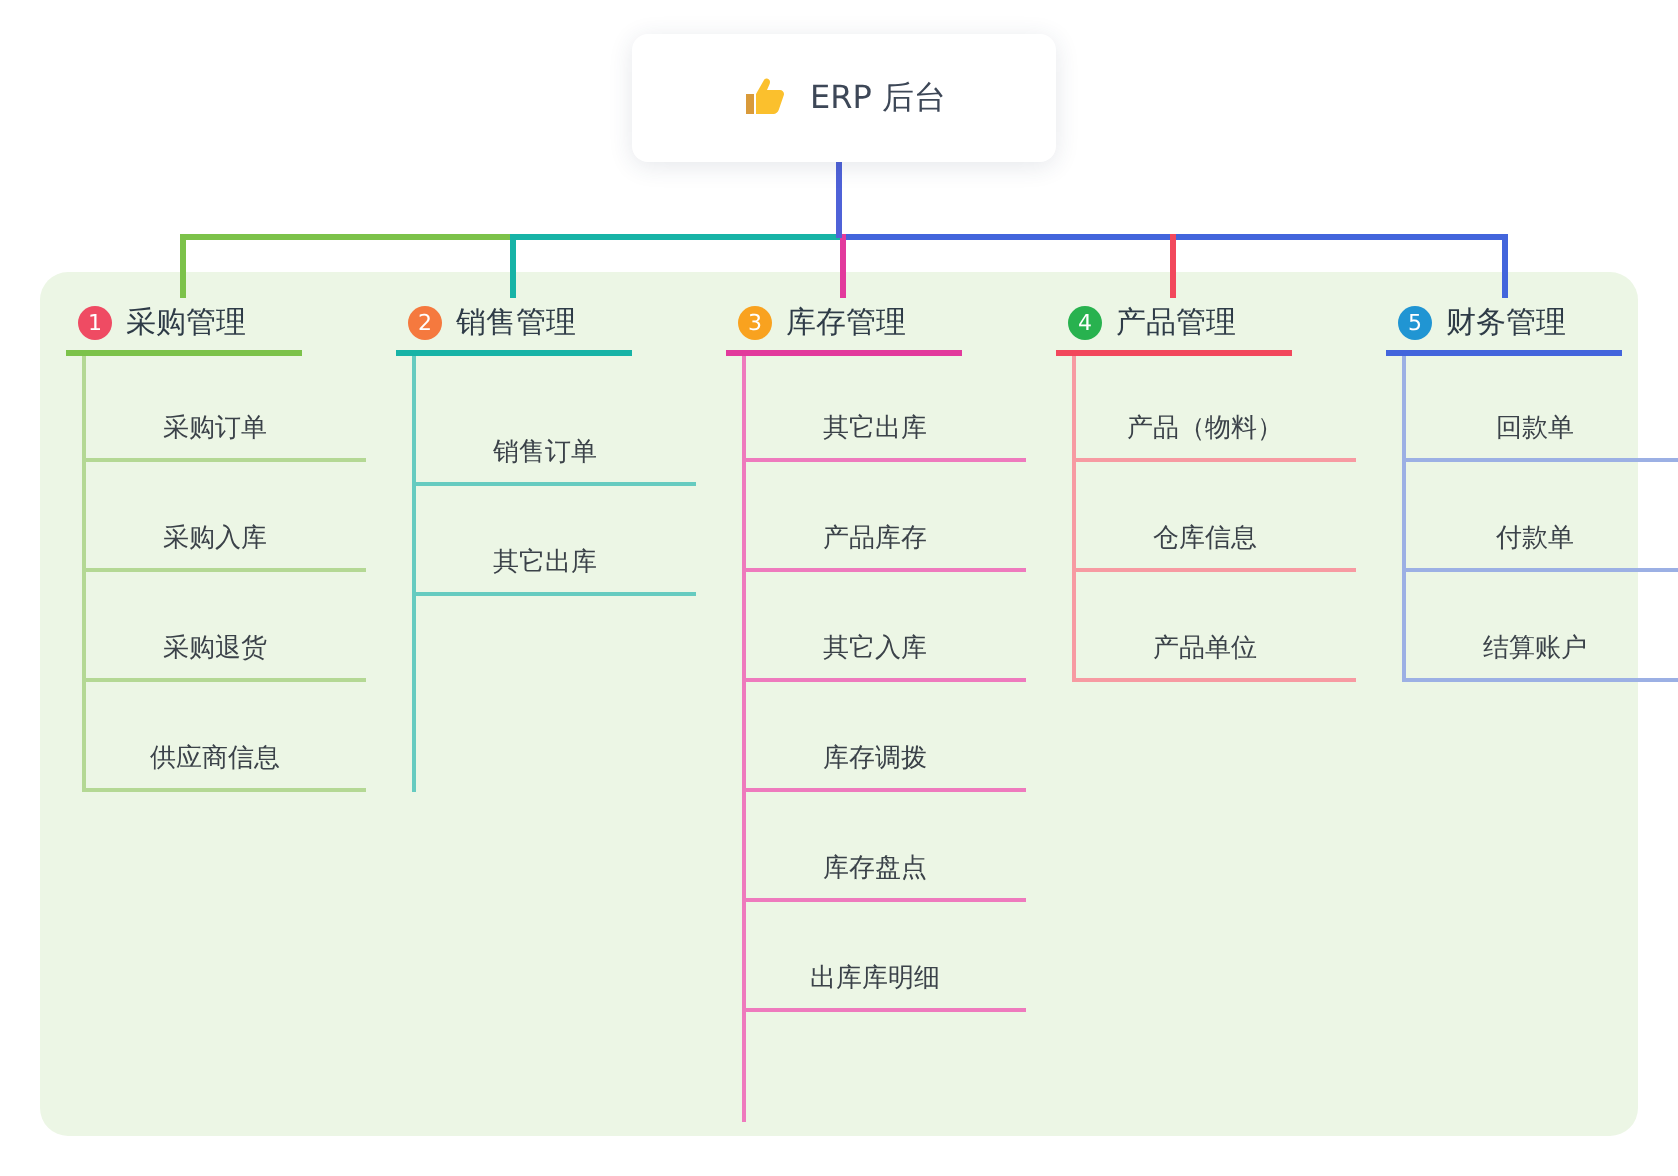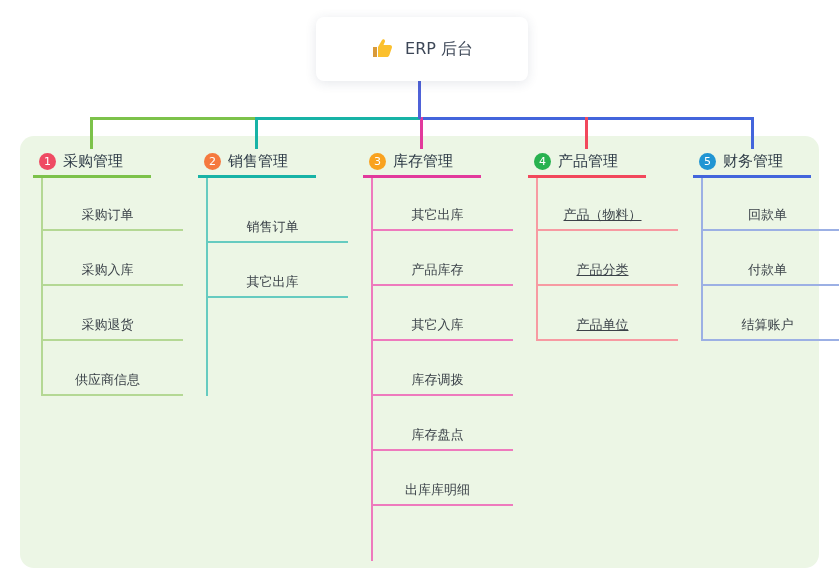--- a/index.html
+++ b/index.html
@@ -48,21 +48,21 @@
   .b1 .vline,.b2 .vline{height:218px;}
   .b3 .vline{height:383px;}
   .b4 .vline,.b5 .vline{height:163px;}
   .b1 .vline{background:#b4d894;} .b2 .vline{background:#66cbc0;} .b3 .vline{background:#ee7abd;}
   .b4 .vline{background:#f79aa2;} .b5 .vline{background:#9cb0e4;}
 
   .children{position:absolute;left:8px;top:57px;}
   .child{width:max-content;min-width:99px;padding:0 26px 5px 17px;margin-bottom:29px;
          font-size:13px;line-height:19px;color:#3b4249;white-space:nowrap;border-bottom:2px solid;text-align:center;}
   .b1 .child{border-color:#b4d894;} .b2 .child{border-color:#66cbc0;margin-top:12px;} .b3 .child{border-color:#ee7abd;}
-  .b4 .child{border-color:#f79aa2;text-decoration:underline;} .b5 .child{border-color:#9cb0e4;}
+  .b4 .child{border-color:#f79aa2;} .b5 .child{border-color:#9cb0e4;}
 </style>
 </head>
 <body>
 
 <div class="stage">
 
   <div class="panel"></div>
 
   <div class="root-vline"></div>
   <div class="hline hl-green"></div>
@@ -127,21 +127,21 @@
   </div>
 
   <div class="branch b4">
     <div class="branch-header">
       <span class="badge">4</span>
       <span>产品管理</span>
     </div>
     <div class="vline"></div>
     <div class="children">
       <div class="child">产品（物料）</div>
-      <div class="child">产品分类</div>
+      <div class="child">仓库信息</div>
       <div class="child">产品单位</div>
     </div>
   </div>
 
   <div class="branch b5">
     <div class="branch-header">
       <span class="badge">5</span>
       <span>财务管理</span>
     </div>
     <div class="vline"></div>

